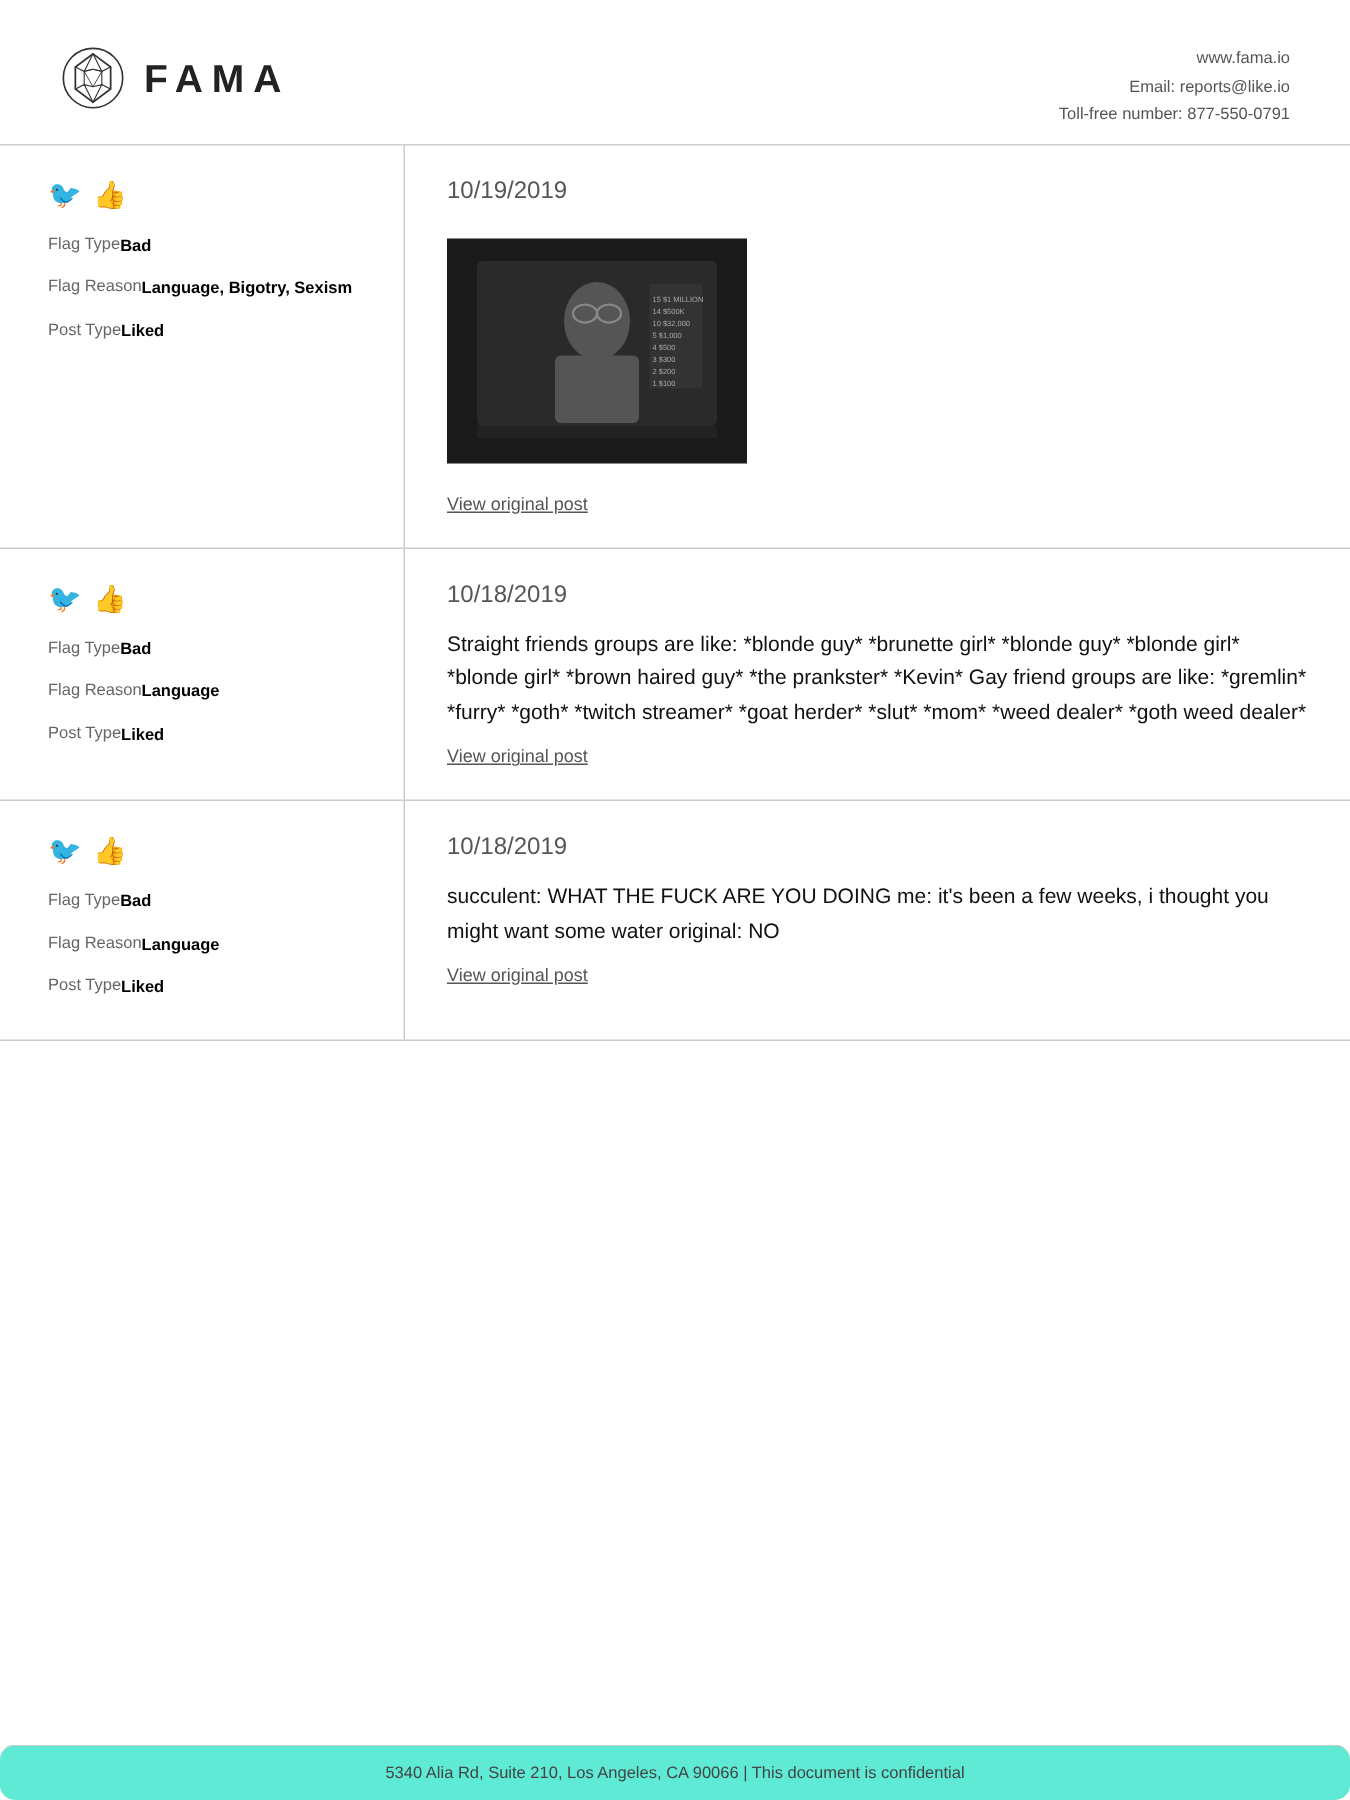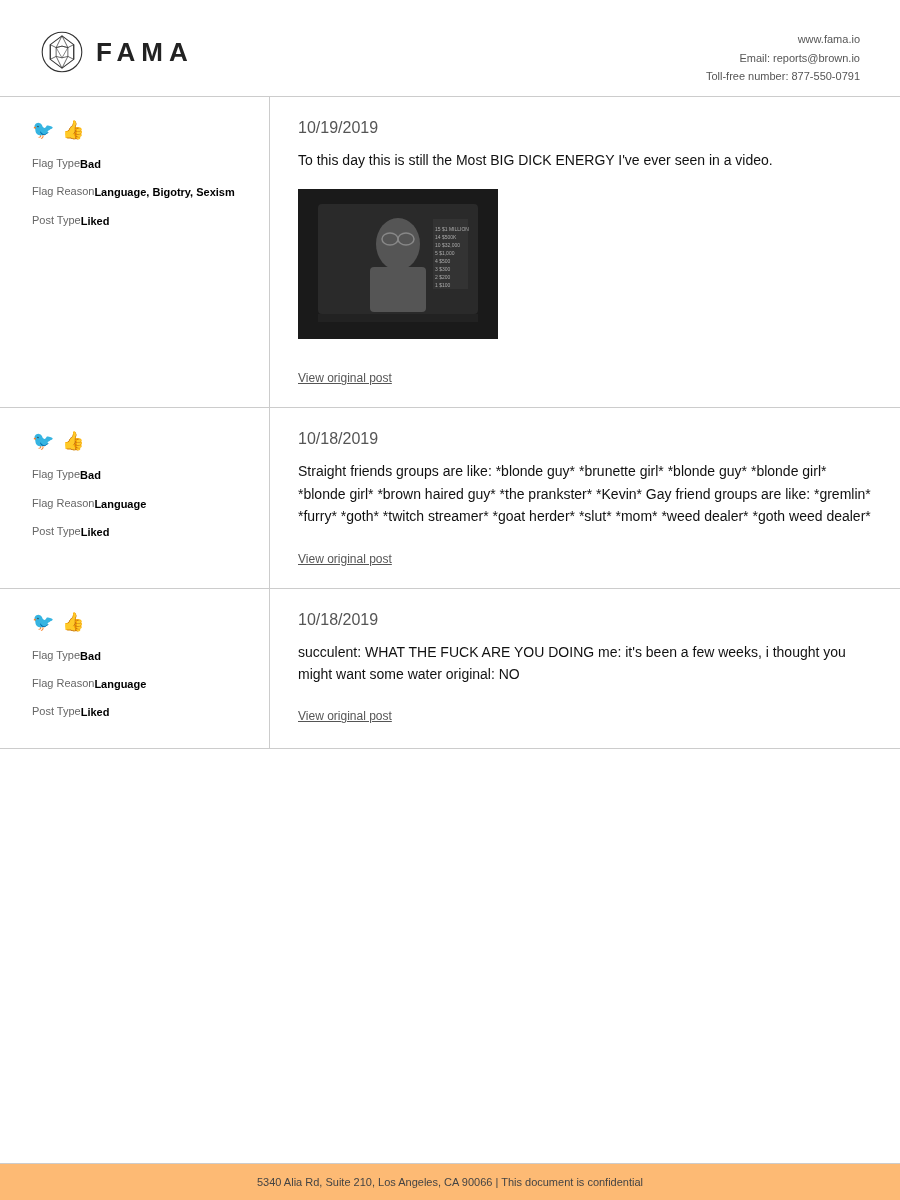--- a/index.html
+++ b/index.html
@@ -120,35 +120,36 @@
       align-items: center;
       justify-content: center;
       overflow: hidden;
     }
     .view-link {
       font-size: 12px;
       color: #555;
       text-decoration: underline;
       cursor: pointer;
       display: inline-block;
-      margin-top: 16px;
+      margin-top: 4px;
     }
 
     
     .footer {
       border-top: 1px solid #ccc;
       padding: 12px 40px;
       text-align: center;
       font-size: 11px;
       color: #444;
       margin-top: auto;
       position: fixed;
       bottom: 0;
       width: 900px;
-      background: #fdba74;
+      background: #5eead4;
+      border-radius: 10px;
     }
 
     
     .tv-image svg {
       width: 200px;
       height: 150px;
     }
   </style>
 </head>
 <body>
@@ -162,21 +163,21 @@
       <polygon points="30,8 38,24 30,22 22,24" fill="none" stroke="#333" stroke-width="1"></polygon>
       <polygon points="30,52 38,36 30,38 22,36" fill="none" stroke="#333" stroke-width="1"></polygon>
       <polygon points="46,20 38,24 38,36 46,40" fill="none" stroke="#333" stroke-width="1"></polygon>
       <polygon points="14,20 22,24 22,36 14,40" fill="none" stroke="#333" stroke-width="1"></polygon>
       <polygon points="30,22 38,24 30,38 22,24" fill="none" stroke="#333" stroke-width="0.8"></polygon>
     </svg>
     <span class="logo-text">FAMA</span>
   </div>
   <div class="contact-info">
     <div>www.fama.io</div>
-    <div>Email: reports@brown.io</div>
+    <div>Email: reports@like.io</div>
     <div>Toll-free number: 877-550-0791</div>
   </div>
 </div>
 
 <div class="content">
 
   <div class="entry-row">
     <div class="left-panel">
       <div class="icons-row">
         <span class="icon-twitter">🐦</span>
@@ -190,21 +191,20 @@
         <span class="field-label">Flag Reason</span>
         <span class="field-value">Language, Bigotry, Sexism</span>
       </div>
       <div class="field-group">
         <span class="field-label">Post Type</span>
         <span class="field-value">Liked</span>
       </div>
     </div>
     <div class="right-panel">
       <div class="post-date">10/19/2019</div>
-      <div class="post-content">To this day this is still the Most BIG DICK ENERGY I've ever seen in a video.</div>
 
       <div class="post-image tv-image">
         <svg viewBox="0 0 200 150" xmlns="http://www.w3.org/2000/svg">
           <rect width="200" height="150" fill="#1a1a1a"></rect>
 
           <rect x="20" y="15" width="160" height="110" fill="#2a2a2a" rx="4"></rect>
 
           <ellipse cx="100" cy="55" rx="22" ry="26" fill="#555"></ellipse>
           <rect x="72" y="78" width="56" height="45" fill="#555" rx="4"></rect>
 

